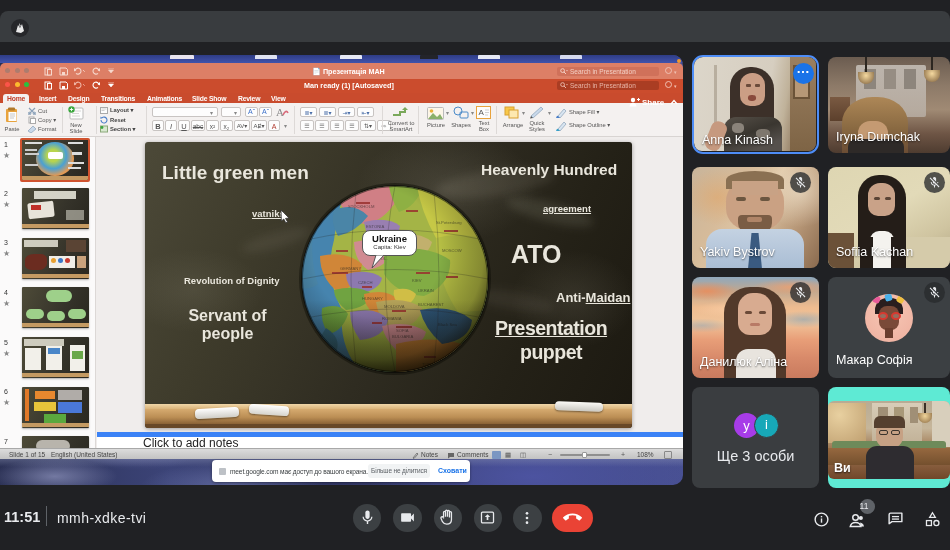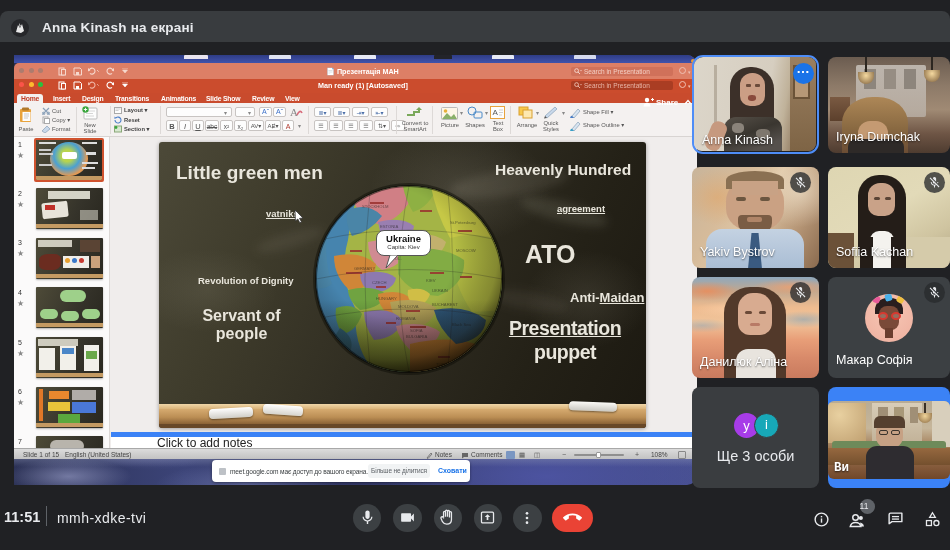--- a/index.html
+++ b/index.html
@@ -16,23 +16,22 @@
 <body>
 <div id="stage">
 
   <div class="abs" style="left:0;top:11px;width:950px;height:31px;background:#393c3f;border-radius:8px 8px 0 0;"></div>
   <div class="abs" style="left:11px;top:19px;width:18px;height:18px;border-radius:50%;background:#26272a;overflow:hidden;">
     <svg width="18" height="18" viewBox="0 0 18 18">
         <path d="M5 13 L7 6 L9 9 L11 5 L13 12 L10 14 Z" fill="#e8e8e8"></path>
         <path d="M8 4 l2 3 -1.5 1z" fill="#cccccc"></path>
       </svg>
   </div>
-  <div class="abs" style="left:42px;top:19.5px;font-size:13.5px;font-weight:bold;color:#e8eaed;letter-spacing:.2px;">Anna Kinash на екрані</div>
-
-  <div class="abs" id="share" style="left:14px;top:55px;width:683px;height:430px;border-radius:0 10px 10px 0;overflow:hidden;background:#1d1e20;">
+
+  <div class="abs" id="share" style="left:0;top:55px;width:683px;height:430px;border-radius:0 10px 10px 0;overflow:hidden;background:#1d1e20;">
 
     <div class="abs" style="left:0;top:0;width:683px;height:430px;background:
       radial-gradient(ellipse 90px 26px at 8% 98%, rgba(170,175,215,.55), transparent 70%),
       radial-gradient(ellipse 130px 32px at 34% 100%, rgba(125,135,190,.5), transparent 70%),
       radial-gradient(ellipse 80px 22px at 20% 93%, rgba(90,95,150,.5), transparent 70%),
       radial-gradient(ellipse 220px 60px at 78% 98%, #4c53a0 0%, rgba(76,83,160,0) 75%),
       linear-gradient(90deg, #2a3054 0%, #3c4478 25%, #343a6a 50%, #424a86 80%, #485092 100%);"></div>
     <div class="abs" style="left:0;top:404px;width:683px;height:8px;background:linear-gradient(180deg,rgba(150,158,190,.35),rgba(150,158,190,0));"></div>
 
     <div class="abs" style="left:0;top:0;width:683px;height:8px;background:linear-gradient(180deg,#2e3c86,#4153ac);"></div>
@@ -627,21 +626,21 @@
           </svg>
         </div>
     </div>
 
     <div class="abs" style="left:692px;top:387px;width:127px;height:101px;border-radius:8px;overflow:hidden;background:#3a3d40;">
       <div class="abs" style="left:42px;top:26px;width:25px;height:25px;border-radius:50%;background:#a73ce8;color:#fff;text-align:center;line-height:25px;font-size:13px;">у</div>
       <div class="abs" style="left:62px;top:26px;width:25px;height:25px;border-radius:50%;background:#17a8b8;border:1.5px solid #3a3d40;color:#fff;text-align:center;line-height:22px;font-size:13px;">і</div>
       <div class="abs" style="left:0;top:61px;width:127px;text-align:center;font-size:14.5px;color:#e8eaed;">Ще 3 особи</div>
     </div>
 
-    <div class="abs" style="left:828px;top:387px;width:122px;height:101px;border-radius:8px;overflow:hidden;background:#3b82f6;font-family:Liberation Mono, monospace;">
+    <div class="abs" style="left:828px;top:387px;width:122px;height:101px;border-radius:8px;overflow:hidden;background:#5eead4;">
       <div class="abs" style="left:0;top:14px;width:122px;height:78px;border-radius:6px;overflow:hidden;background:linear-gradient(180deg,#b8ab94 0%,#c6b69a 35%,#a07a54 60%,#8a6040 80%,#70472a 100%);">
         <div class="abs" style="left:44px;top:2px;width:50px;height:40px;background:linear-gradient(180deg,#d8cdb8,#c2b298);"></div>
         <div class="abs" style="left:50px;top:6px;width:10px;height:16px;background:#a08f76;"></div>
         <div class="abs" style="left:66px;top:6px;width:10px;height:16px;background:#a89878;"></div>
         <div class="abs" style="left:82px;top:6px;width:8px;height:16px;background:#a08f76;"></div>
         <div class="abs" style="left:0px;top:2px;width:38px;height:40px;background:radial-gradient(circle at 30% 30%,#e8d0a0,#bf9f70);"></div>
         <div class="abs" style="left:104px;top:0px;width:18px;height:46px;background:#d8cfbc;"></div>
         <div class="abs" style="left:96px;top:2px;width:2px;height:12px;background:#3a3026;"></div>
         <div class="abs" style="left:90px;top:12px;width:14px;height:10px;background:radial-gradient(circle at 50% 30%,#f0d49a,#86663e);border-radius:0 0 7px 7px;"></div>
         <div class="abs" style="left:4px;top:40px;width:114px;height:9px;background:#6e8a5a;border-radius:3px;"></div>

